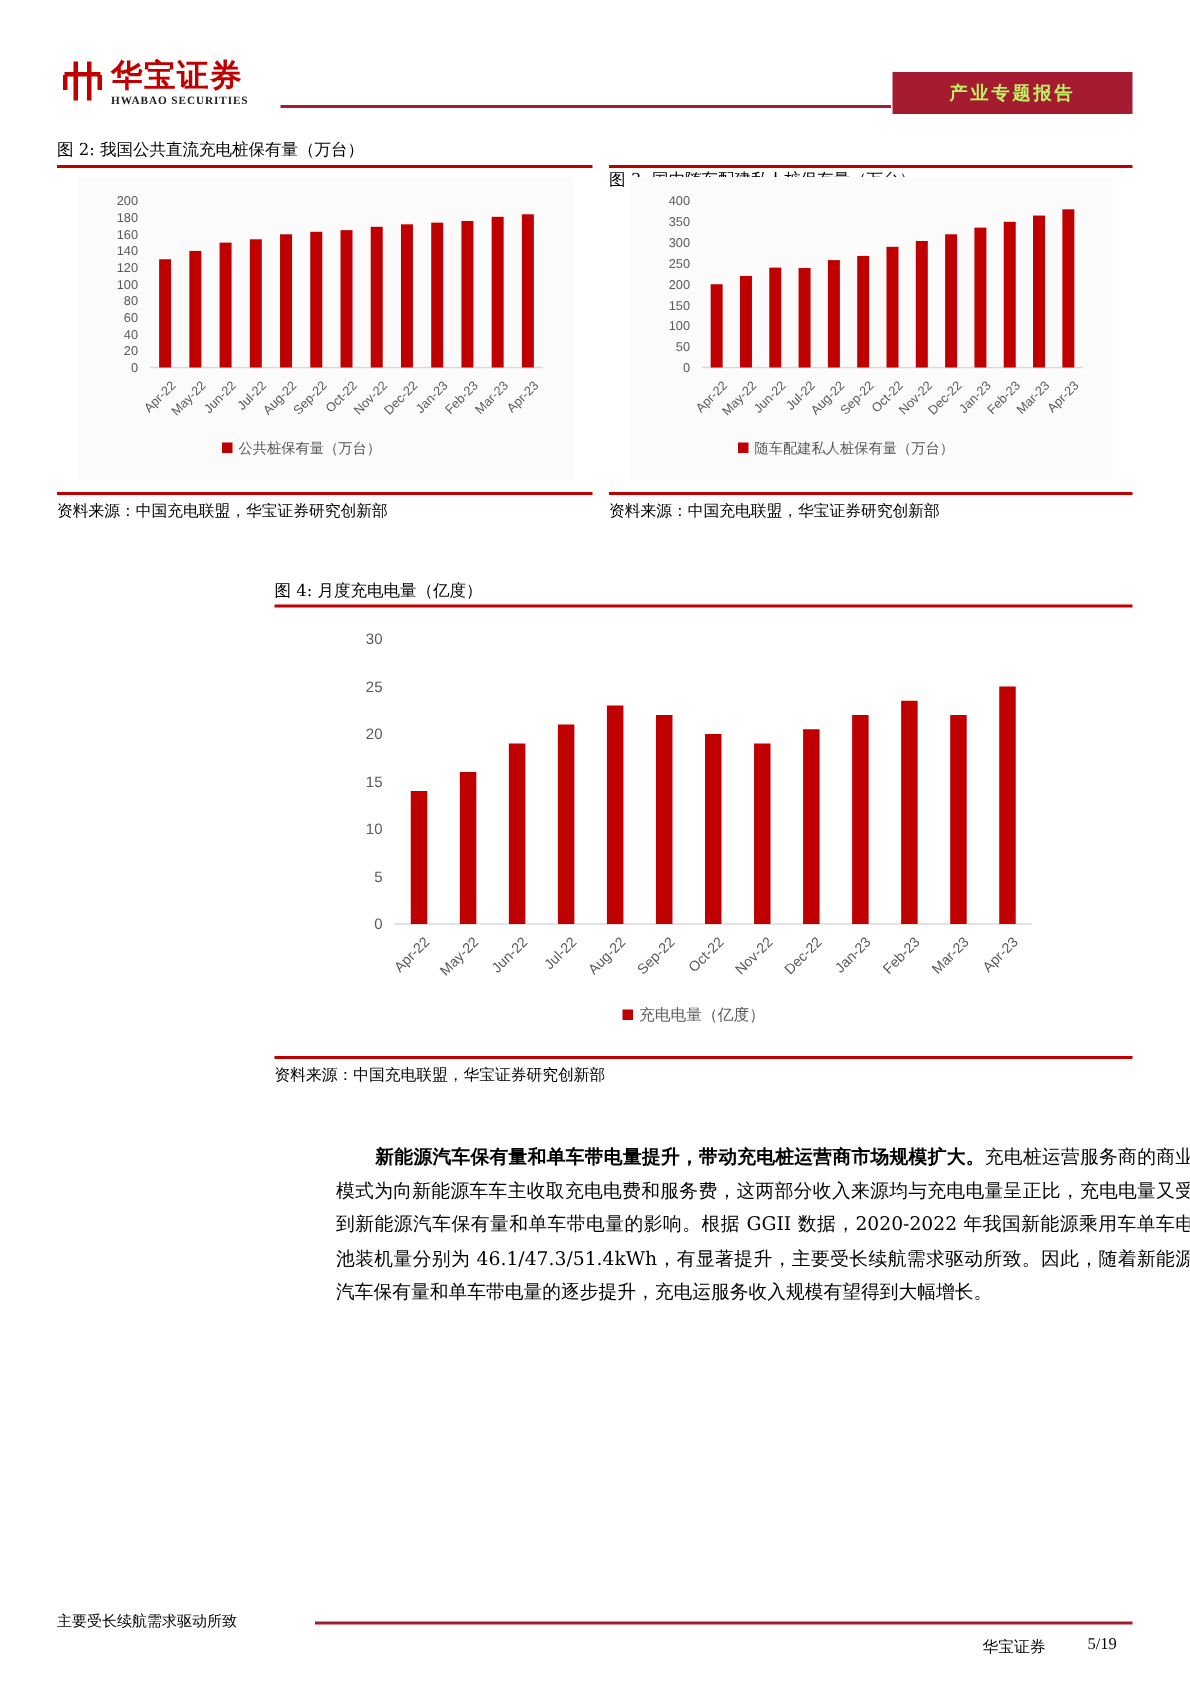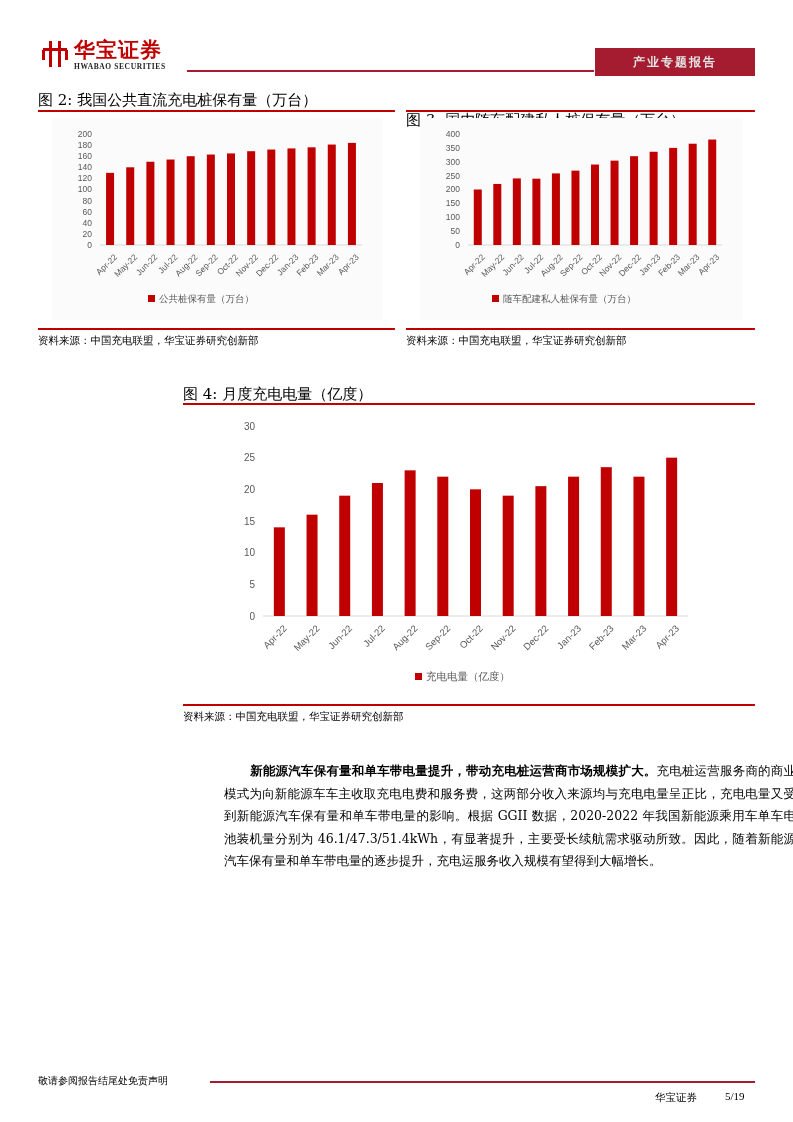--- a/index.html
+++ b/index.html
@@ -4,22 +4,22 @@
 <style>
   html, body { margin:0; padding:0; background:#fff; }
   body { width:793px; height:1122px; position:relative; overflow:hidden;
          font-family:"DejaVu Serif", serif; color:#000; }
   .abs { position:absolute; }
   .logo { left:40px; top:38px; width:150px; height:36px; }
   .logo-mark { position:absolute; left:0; top:0; width:30px; height:32px; }
   .logo-cn { position:absolute; left:34px; top:0; font-family:"DejaVu Sans",sans-serif; font-weight:bold; color:#c00000; font-size:21px; letter-spacing:1px; line-height:24px; }
   .logo-en { position:absolute; left:34px; top:24px; font-family:Liberation Serif, serif; font-size:7.5px; letter-spacing:0.6px; color:#222; font-weight:bold; }
   .header-line { left:187px; top:70px; width:407px; height:2px; background:#a51c30; }
-  .header-badge { left:595px; top:48px; width:160px; height:28px; background:#a51c30; color:#e5e5e5; font-size:12px; font-weight:bold; display:flex; align-items:center; justify-content:center; letter-spacing:2px; }
-  .fig-title { font-size:15px; line-height:16px; white-space:nowrap; }
+  .header-badge { left:595px; top:48px; width:160px; height:28px; background:#a51c30; color:#bef264; font-size:12px; font-weight:bold; display:flex; align-items:center; justify-content:center; letter-spacing:2px; }
+  .fig-title { font-size:11px; line-height:16px; white-space:nowrap; }
   .red-rule { height:2px; background:#c00000; }
   .thin-rule { height:1.5px; background:#c00000; }
   .source { font-size:10.5px; white-space:nowrap; }
   .chart-bg { background:#fbfbfb; }
   svg text { font-family:"Liberation Sans", sans-serif; }
   .para { left:183px; top:760px; width:572px; font-size:12.5px; line-height:22.5px; text-align:justify;margin-left:41px; }
   .para .lead { font-weight:bold; }
   .footer-left { left:38px; top:1074px; font-size:10px; }
   .footer-line { left:210px; top:1081px; width:545px; height:2px; background:#a51c30; }
   .footer-right { left:655px; top:1091px; font-size:10.5px; }
@@ -189,16 +189,16 @@
       <text x="243" y="272" font-size="10.5" fill="#595959" style="font-family: &quot;DejaVu Serif&quot;, serif;">充电电量（亿度）</text>
     </svg>
 </div>
 <div class="abs thin-rule" style="left:183px; top:704px; width:572px;"></div>
 <div class="abs source" style="left:183px; top:710px;">资料来源：中国充电联盟，华宝证券研究创新部</div>
 
 <div class="abs para">
   <span style="display:inline-block; width:26px;"></span><span class="lead">新能源汽车保有量和单车带电量提升，带动充电桩运营商市场规模扩大。</span><span>充电桩运营服务商的商业模式为向新能源车车主收取充电电费和服务费，这两部分收入来源均与充电电量呈正比，充电电量又受到新能源汽车保有量和单车带电量的影响。根据 GGII 数据，2020-2022 年我国新能源乘用车单车电池装机量分别为 46.1/47.3/51.4kWh，有显著提升，主要受长续航需求驱动所致。因此，随着新能源汽车保有量和单车带电量的逐步提升，充电运服务收入规模有望得到大幅增长。</span>
 </div>
 
-<div class="abs footer-left">敬请参阅报告结尾处免责声明</div>
+<div class="abs footer-left">主要受长续航需求驱动所致</div>
 <div class="abs footer-line"></div>
 <div class="abs footer-right">华宝证券</div>
 <div class="abs footer-page">5/19</div>
 
 </body></html>

